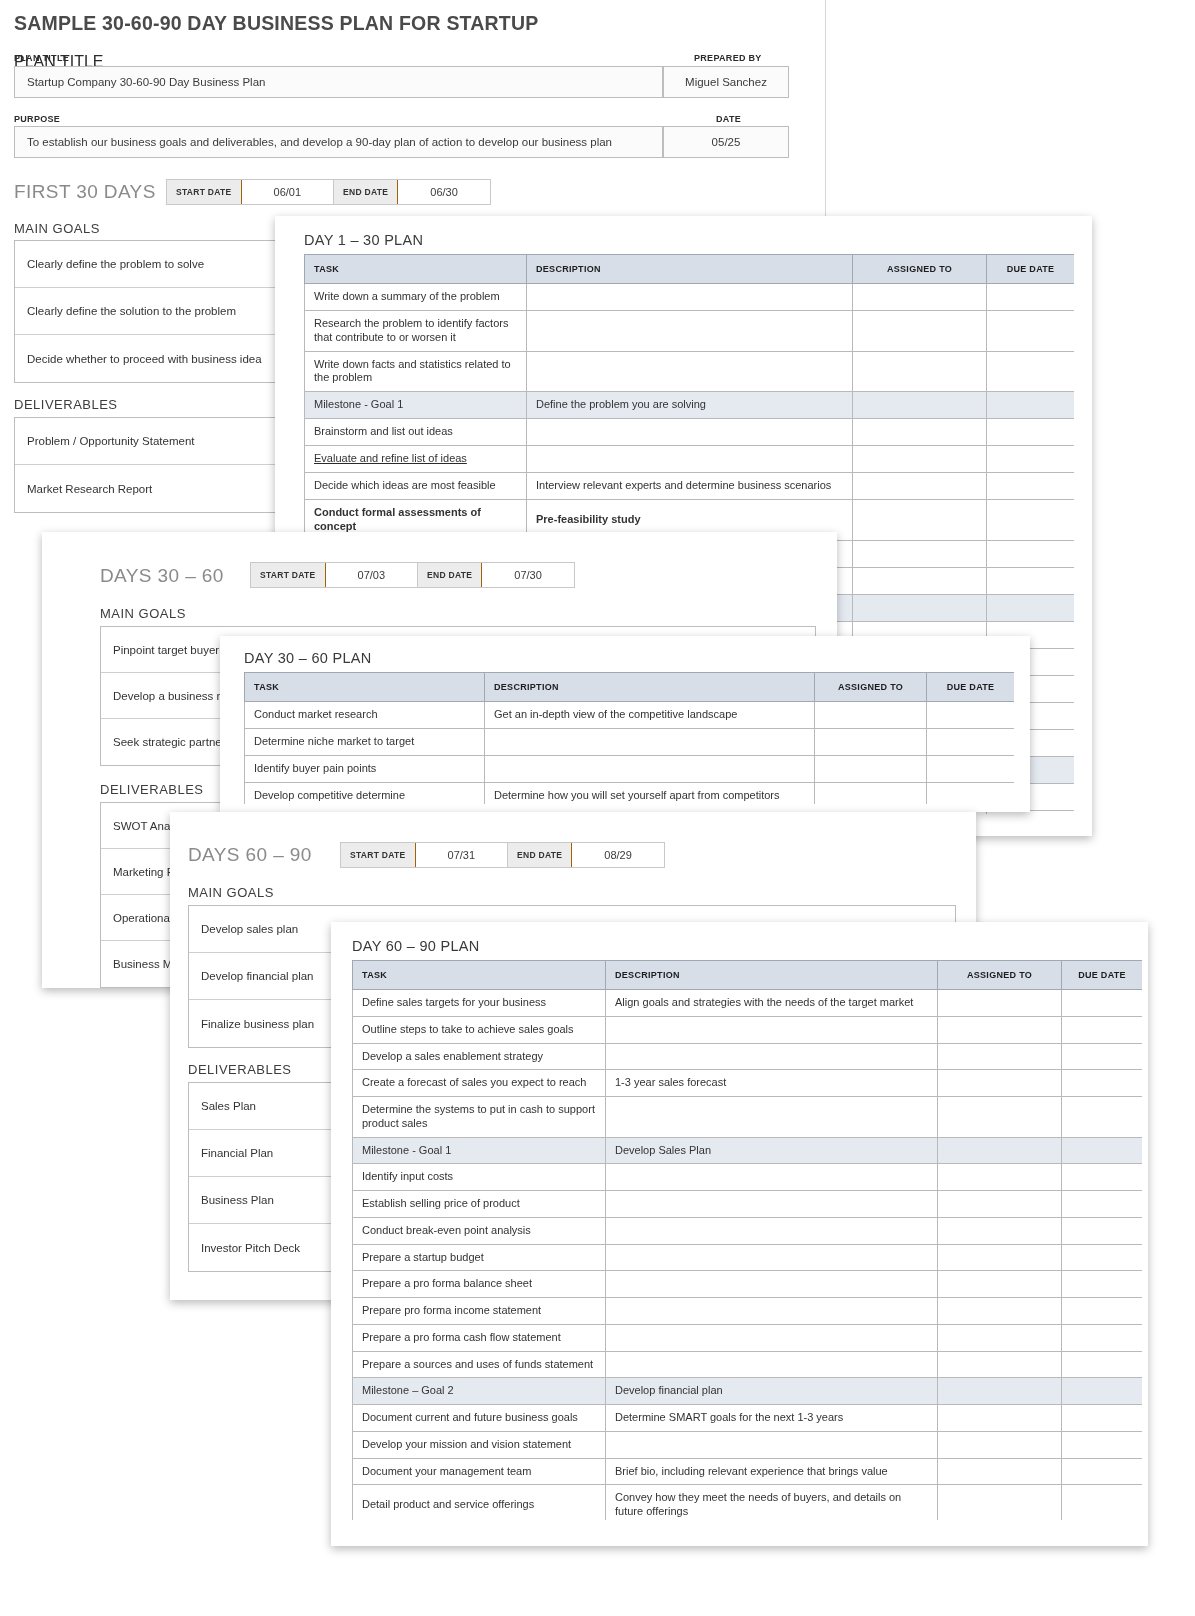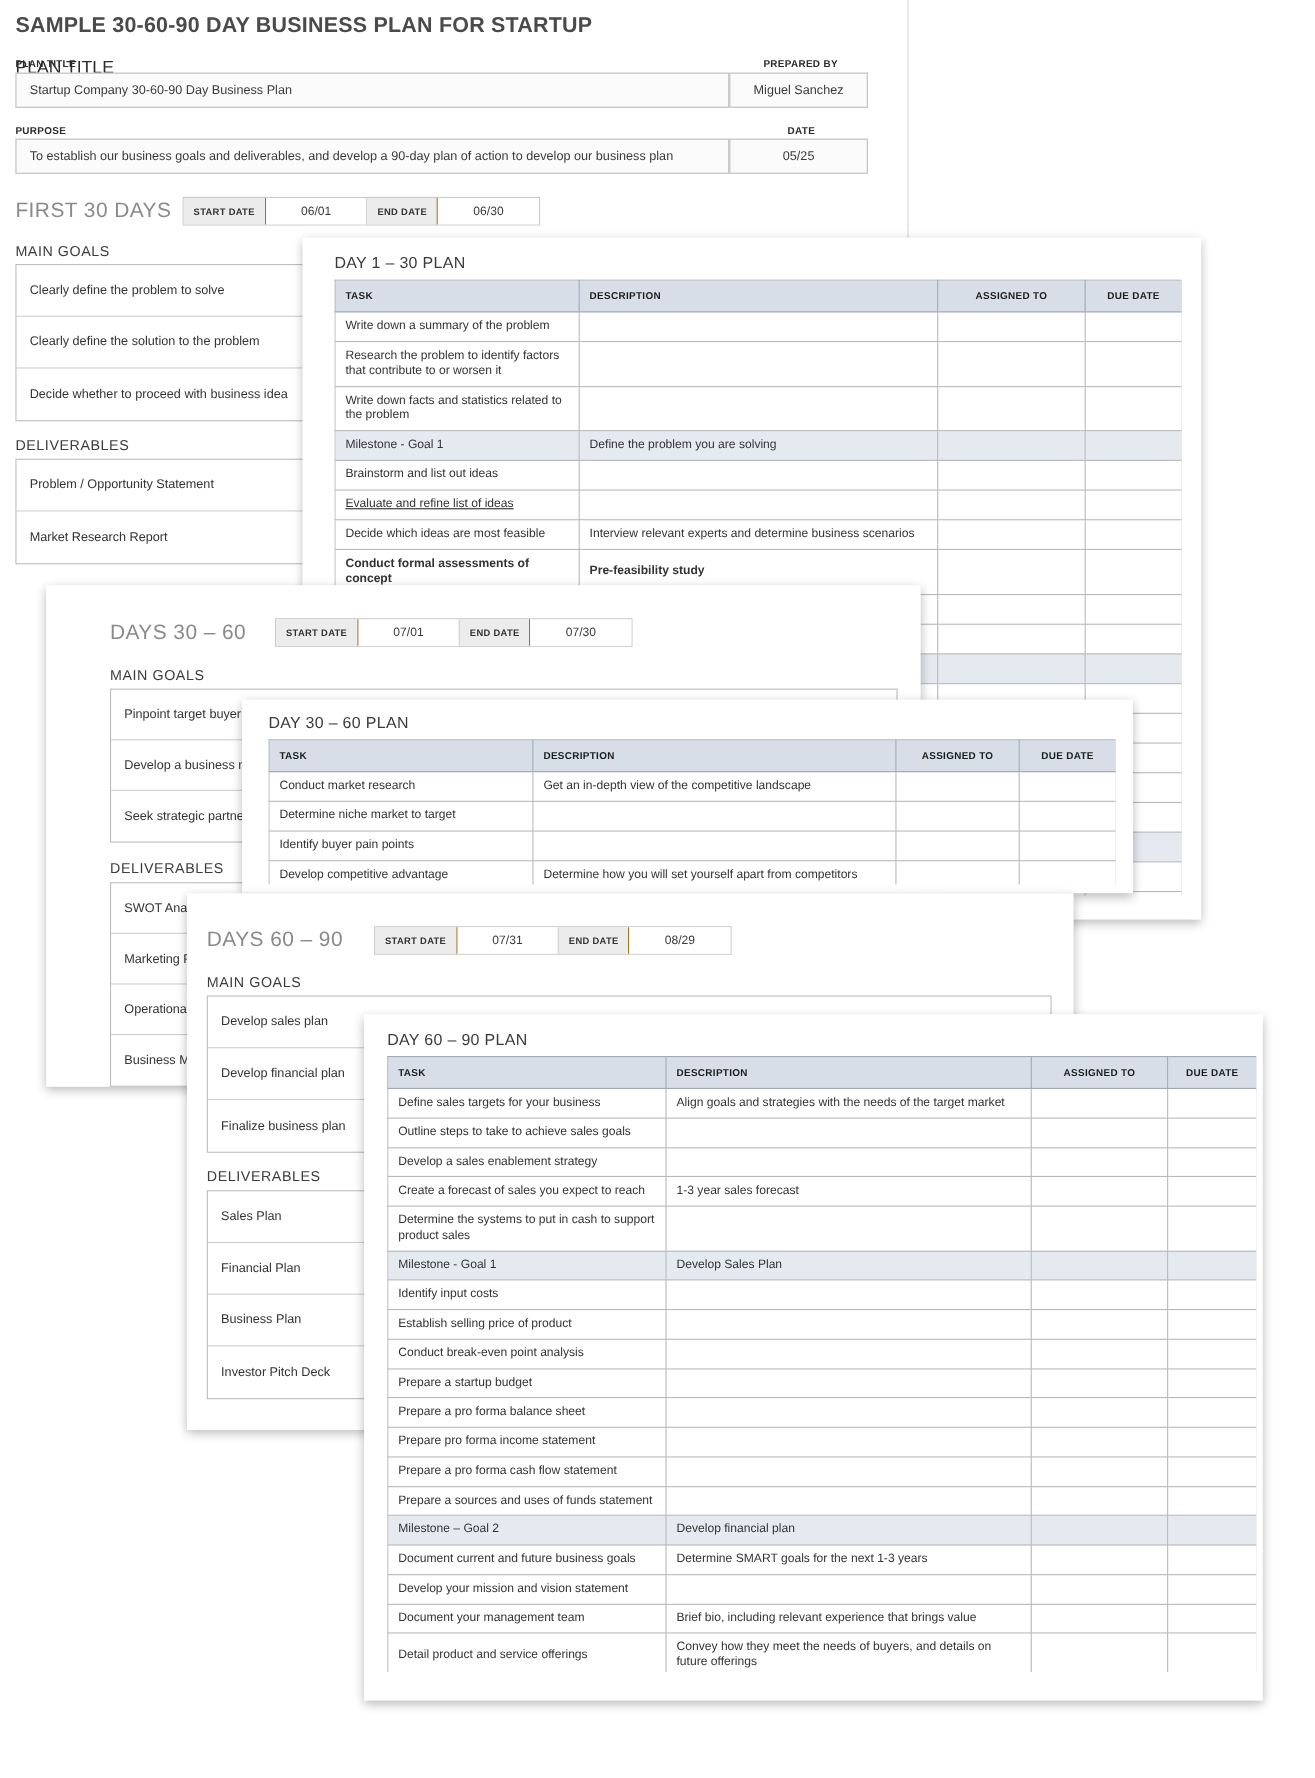--- a/index.html
+++ b/index.html
@@ -267,21 +267,21 @@
           </tr>
         </tbody>
     </table>
   </div>
 </div>
 
 <div class="card" style="left:42px;top:532px;width:795px;height:456px;">
   <div class="sect-title" style="position:absolute;left:58px;top:33px;">DAYS 30 – 60</div>
   <div class="datebar" style="position:absolute;left:208px;top:30px;">
     <div class="lbl">START DATE</div>
-    <div class="v">07/01</div>
+    <div class="v">07/03</div>
     <div class="lbl">END DATE</div>
     <div class="v">07/30</div>
   </div>
 
   <div class="sub-title" style="position:absolute;left:58px;top:74px;">MAIN GOALS</div>
   <div class="stack" style="position:absolute;left:58px;top:94px;width:716px;">
     <div class="row" style="height:46px;">Pinpoint target buyer</div>
     <div class="row" style="height:46px;">Develop a business model</div>
     <div class="row" style="height:46px;">Seek strategic partnerships</div>
   </div>
@@ -326,21 +326,21 @@
             <td></td>
             <td></td>
           </tr>
           <tr style="height: 27px;">
             <td>Identify buyer pain points</td>
             <td></td>
             <td></td>
             <td></td>
           </tr>
           <tr style="height: 27px;">
-            <td>Develop competitive advantage</td>
+            <td>Develop competitive determine</td>
             <td>Determine how you will set yourself apart from competitors</td>
             <td></td>
             <td></td>
           </tr>
         </tbody>
     </table>
   </div>
 </div>
 
 <div class="card" style="left:170px;top:812px;width:806px;height:488px;">

